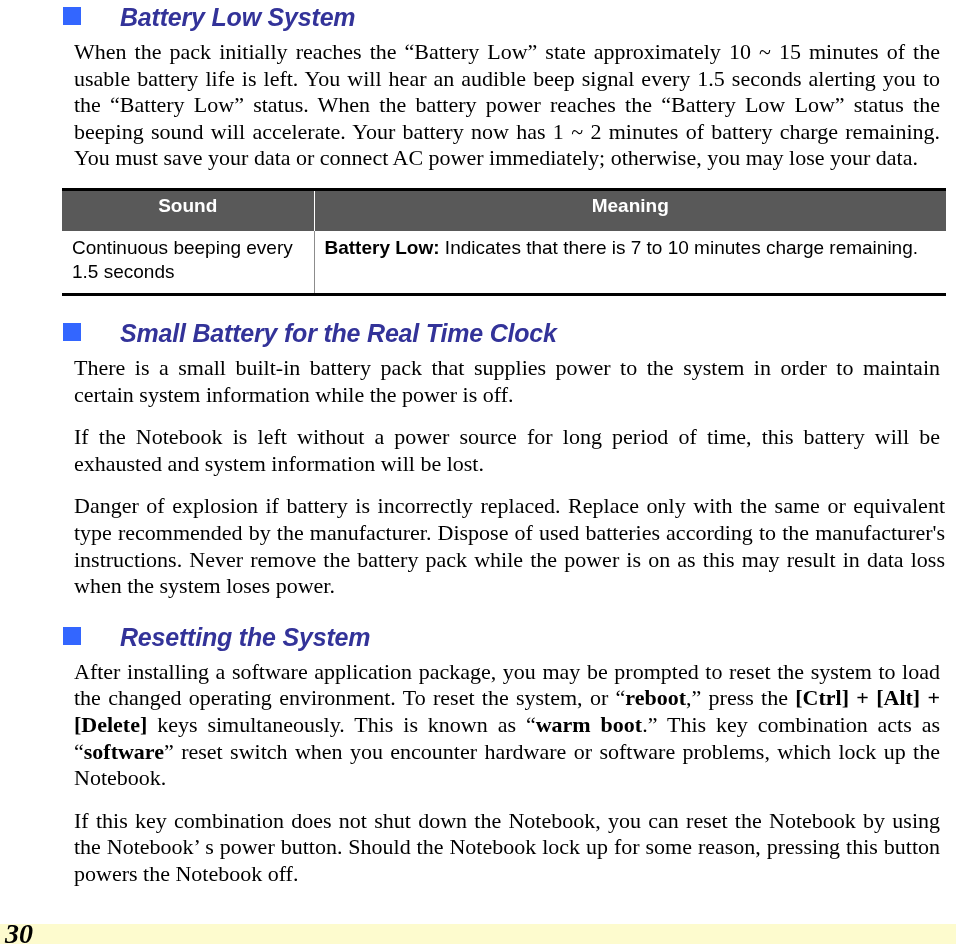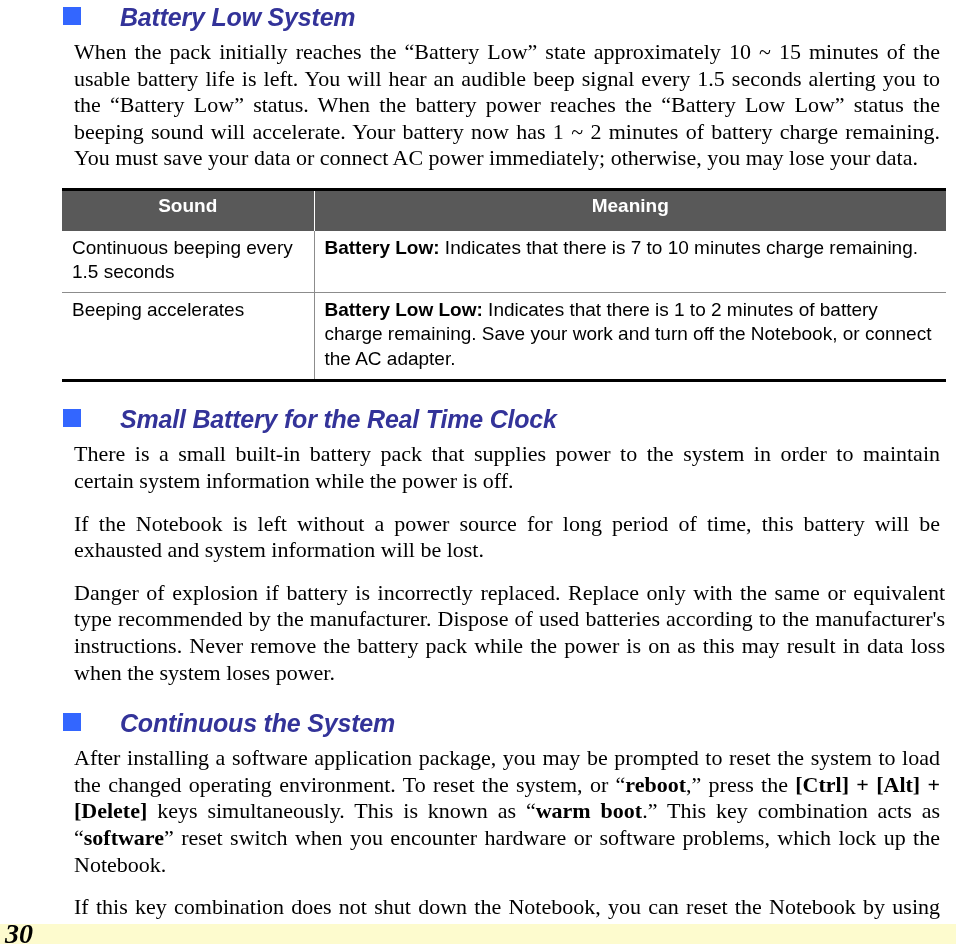--- a/index.html
+++ b/index.html
@@ -165,37 +165,33 @@
         <tr>
           <th>Sound</th>
           <th>Meaning</th>
         </tr>
       </thead>
       <tbody>
         <tr>
           <td class="col-sound">Continuous beeping every 1.5 seconds</td>
           <td class="col-meaning"><b>Battery Low:</b><span> Indicates that there is 7 to 10 minutes charge remaining.</span></td>
         </tr>
-        <tr>
-          <td class="col-sound">Beeping accelerates</td>
-          <td class="col-meaning"><b>Battery Low Low:</b><span>  Indicates that there is 1 to 2 minutes of battery charge remaining.  Save your work and turn off the Notebook, or connect the AC adapter.</span></td>
-        </tr>
       </tbody>
     </table>
 
     <h2 class="heading h-2">
       <span class="bullet"></span><span>Small Battery for the Real Time Clock</span>
     </h2>
 
     <p class="body first">There is a small built-in battery pack that supplies power to the system in order to maintain certain system information while the power is off.</p>
     <p class="body spaced">If the Notebook is left without a power source for long period of time, this battery will be exhausted and system information will be lost.</p>
     <p class="body spaced narrow">Danger of explosion if battery is incorrectly replaced.  Replace only with the same or equivalent type recommended by the manufacturer.  Dispose of used batteries according to the manufacturer's instructions.  Never remove the battery pack while the power is on as this may result in data loss when the system loses power.</p>
 
     <h2 class="heading h-3">
-      <span class="bullet"></span><span>Continuous the System</span>
+      <span class="bullet"></span><span>Resetting the System</span>
     </h2>
 
     <p class="body first"><span>After installing a software application package, you may be prompted to reset the system to load the changed operating environment.  To reset the system, or “</span><b>reboot</b><span>,” press the </span><b>[Ctrl] + [Alt] + [Delete]</b><span> keys simultaneously.  This is known as “</span><b>warm boot</b><span>.”  This key combination acts as “</span><b>software</b><span>” reset switch when you encounter hardware or software problems, which lock up the Notebook.</span></p>
 
     <p class="body spaced">If this key combination does not shut down the Notebook, you can reset the Notebook by using the Notebook’ s power button.  Should the Notebook lock up for some reason, pressing this button powers the Notebook off.</p>
 
   </div>
 
   <div class="footer-bar"></div>
   <div class="page-number">30</div>

